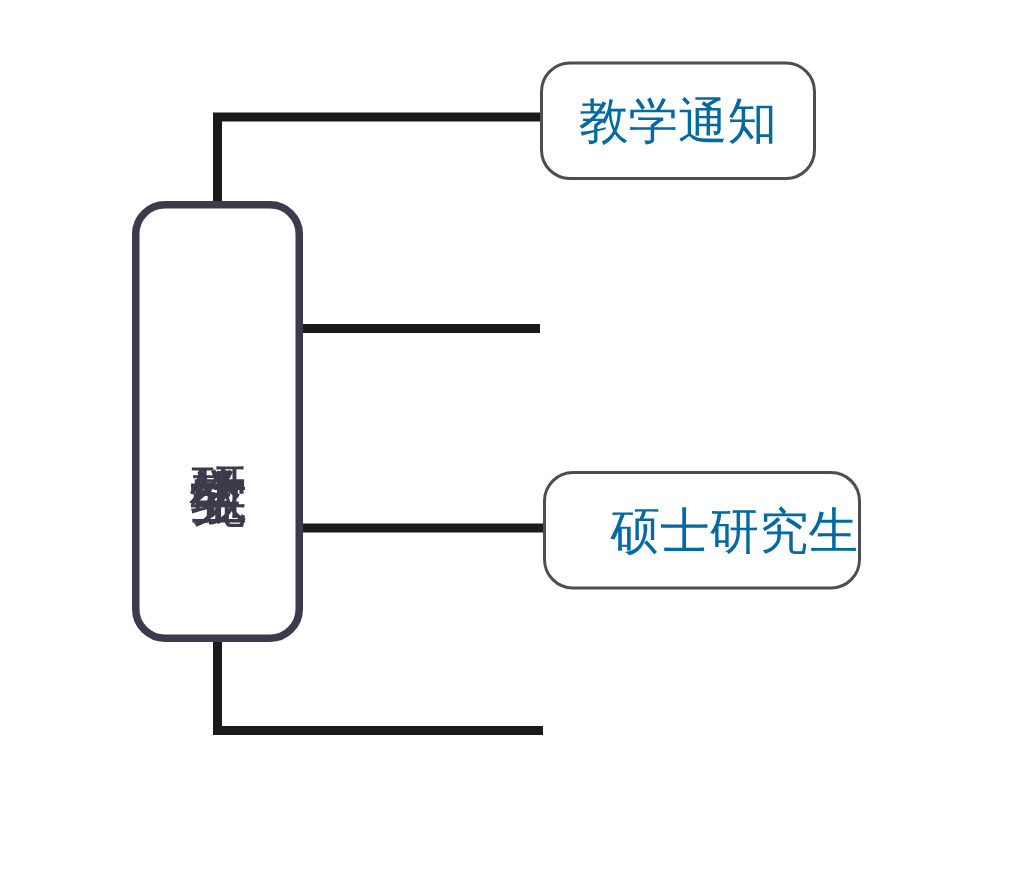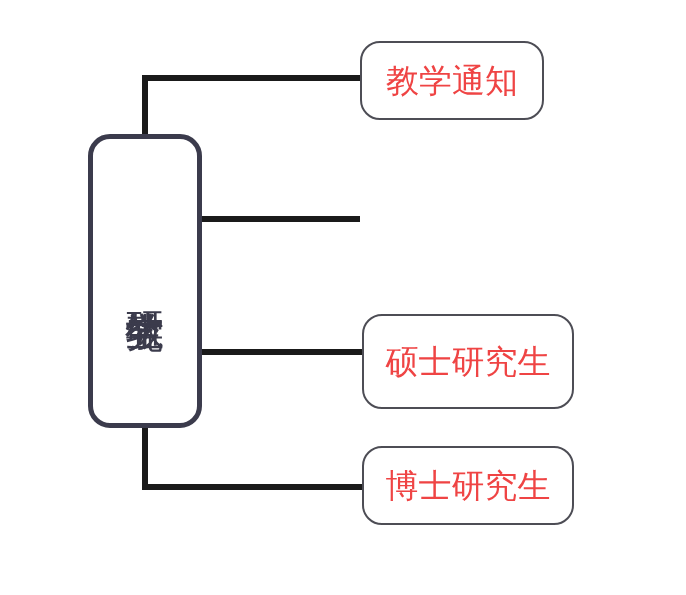--- a/index.html
+++ b/index.html
@@ -60,27 +60,27 @@
     border-radius: 20px;
     background: #ffffff;
     display: flex;
     align-items: center;
     justify-content: center;
     z-index: 3;
   }
   .leaf-label {
     font-size: 33px;
     line-height: 34px;
-    color: #ef4444;
+    color: #0369a1;
     white-space: nowrap;
     font-weight: 400;
   }
   #leaf-0 { left: 360px; top: 41px;  width: 184px; height: 79px; }
   #leaf-1 { left: 360px; top: 180px; width: 184px; height: 79px; }
-  #leaf-2 { left: 362px; top: 314px; width: 212px; height: 95px; }
+  #leaf-2 { left: 362px; top: 314px; width: 212px; height: 79px; justify-content: flex-end; }
   #leaf-3 { left: 362px; top: 446px; width: 212px; height: 79px; }
 </style>
 </head>
 <body>
 
 <div id="diagram-canvas">
 
   <svg id="connector-layer" viewBox="0 0 686 595" width="686" height="595" aria-hidden="true">
 
     <path d="M 145 134 L 145 78 L 360 78" fill="none" stroke="#1a1a1a" stroke-width="6" stroke-linecap="butt" stroke-linejoin="miter"></path>
@@ -98,17 +98,14 @@
 
   <div class="leaf-node" id="leaf-0">
     <span class="leaf-label">教学通知</span>
   </div>
 
 
   <div class="leaf-node" id="leaf-2">
     <span class="leaf-label">硕士研究生</span>
   </div>
 
-  <div class="leaf-node" id="leaf-3">
-    <span class="leaf-label">博士研究生</span>
-  </div>
 
 </div>
 
 </body></html>

